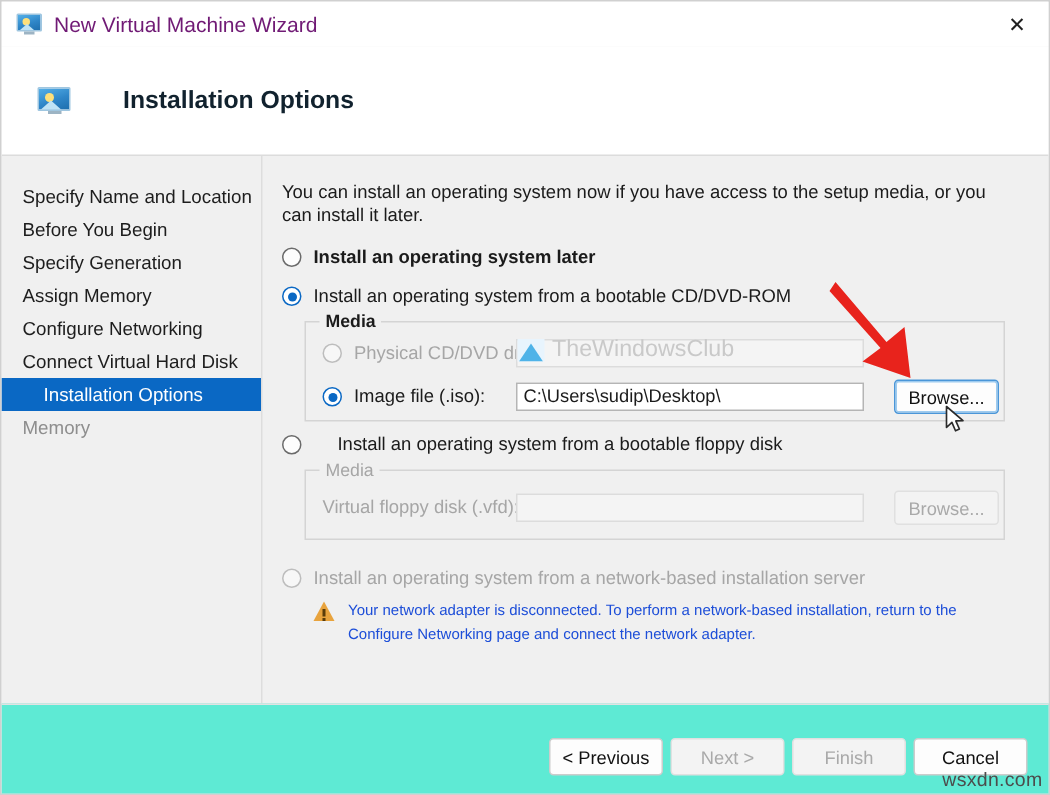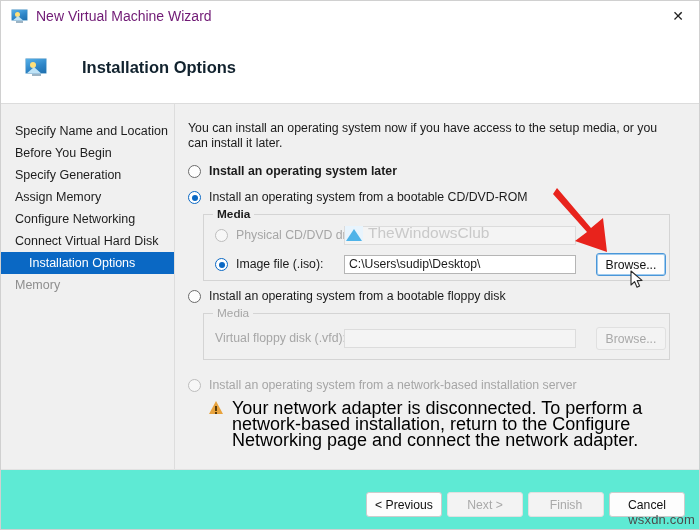--- a/index.html
+++ b/index.html
@@ -340,22 +340,22 @@
   }
   .warn-bang::after {
     content: "";
     position: absolute;
     left: 0; top: 6px;
     width: 2px; height: 2px;
     background: #5a3c0a;
   }
   .warn-text {
     margin-left: 8px;
-    font-size: 18px;
-    color: #000000;
+    font-size: 10px;
+    color: #1d4ed8;
     line-height: 16px;
     width: 440px;
   }
 
   
   .footer {
     position: absolute;
     left: 0; top: 468px;
     width: 700px;
     height: 72px;
@@ -459,21 +459,21 @@
         <div class="radio checked"></div>
         <div class="radio-label">Image file (.iso):</div>
       </div>
       <div class="textinput" style="left:168px; top:151px; width:232px; height:19px;">C:\Users\sudip\Desktop\</div>
       <div class="btn focused" style="left:420px; top:149px; width:70px; height:23px;">Browse...</div>
 
       <svg class="arrow-svg" style="left:454px; top:166px;" width="16" height="20" viewBox="0 0 16 20">
         <path d="M1,1 L1,15 L4.6,11.6 L7,17.2 L9.6,16 L7.2,10.6 L12,10.4 Z" fill="#ffffff" stroke="#2b2b2b" stroke-width="1.1" stroke-linejoin="round"></path>
       </svg>
 
-      <div class="radio-row" style="left:12px; top:185px;">
+      <div class="radio-row" style="left:12px; top:185px;gap:16px;">
         <div class="radio"></div>
         <div class="radio-label">Install an operating system from a bootable floppy disk</div>
       </div>
 
       <div class="groupbox" style="left:27px; top:209px; width:467px; height:47px;">
         <div class="groupbox-legend dim">Media</div>
       </div>
       <div class="field-label disabled" style="left:39px; top:227px;">Virtual floppy disk (.vfd):</div>
       <div class="textinput disabled" style="left:168px; top:225px; width:232px; height:19px;"></div>
       <div class="btn disabled" style="left:420px; top:223px; width:70px; height:23px;">Browse...</div>

